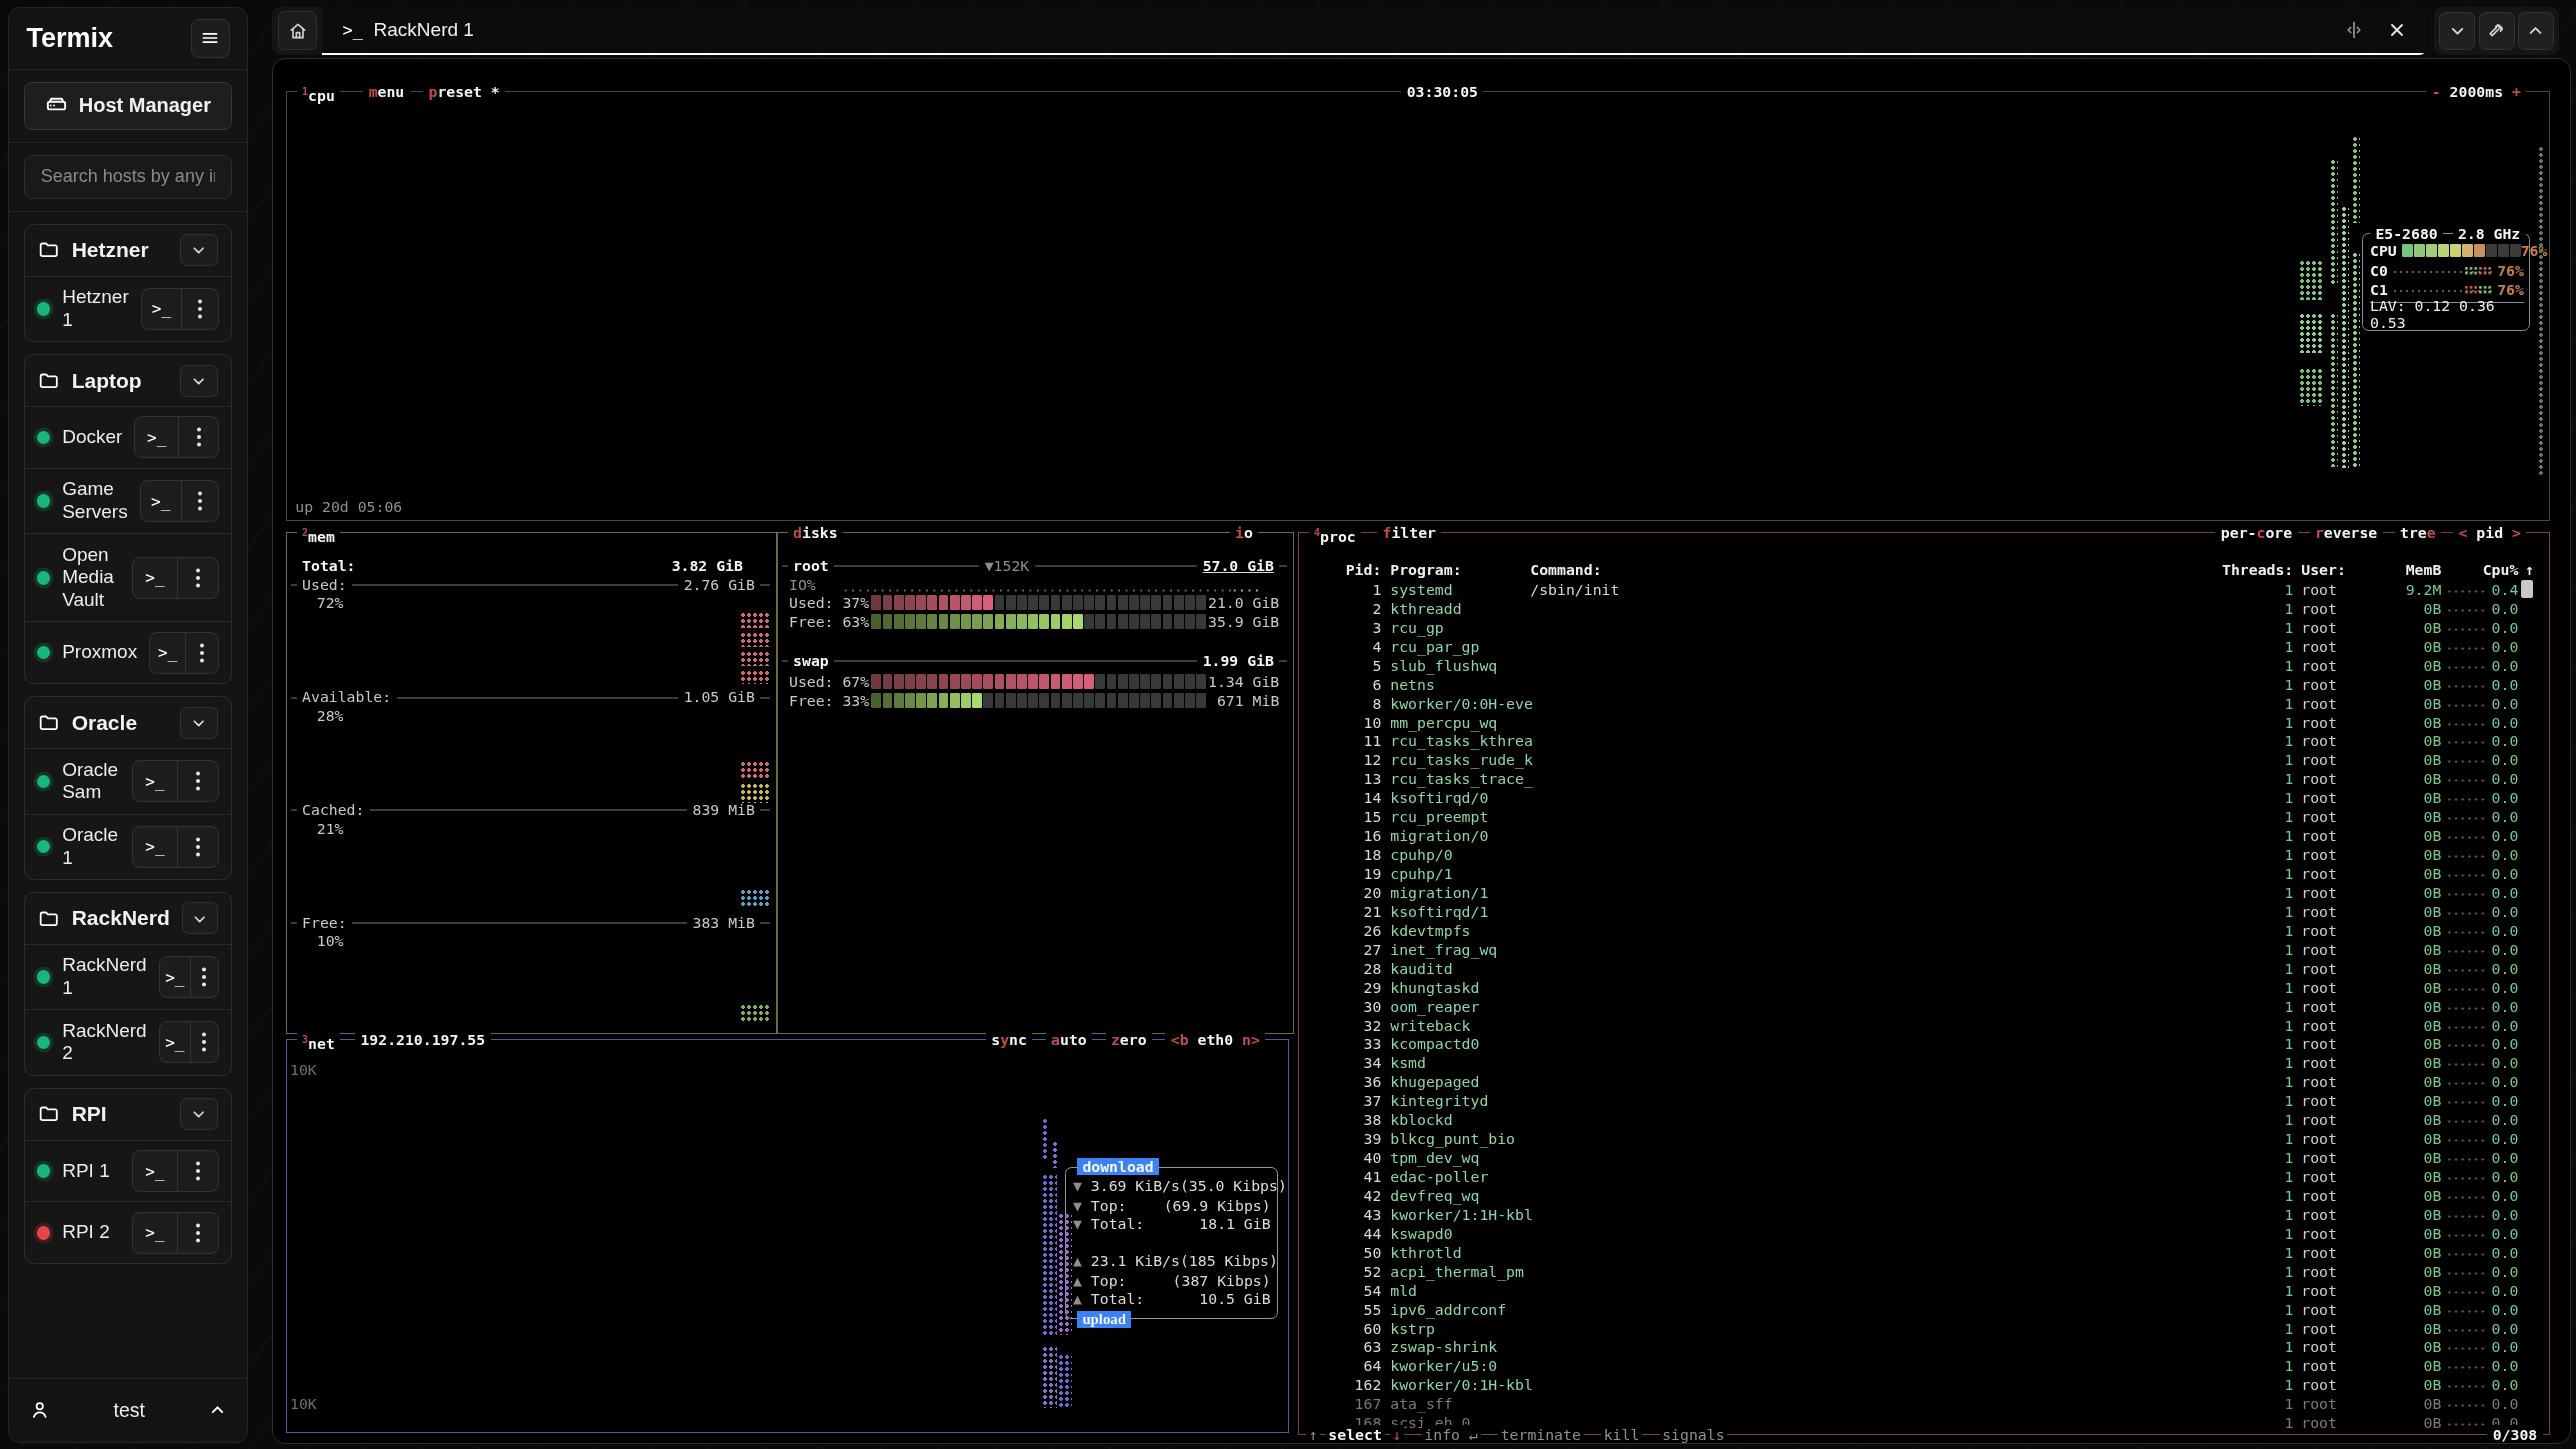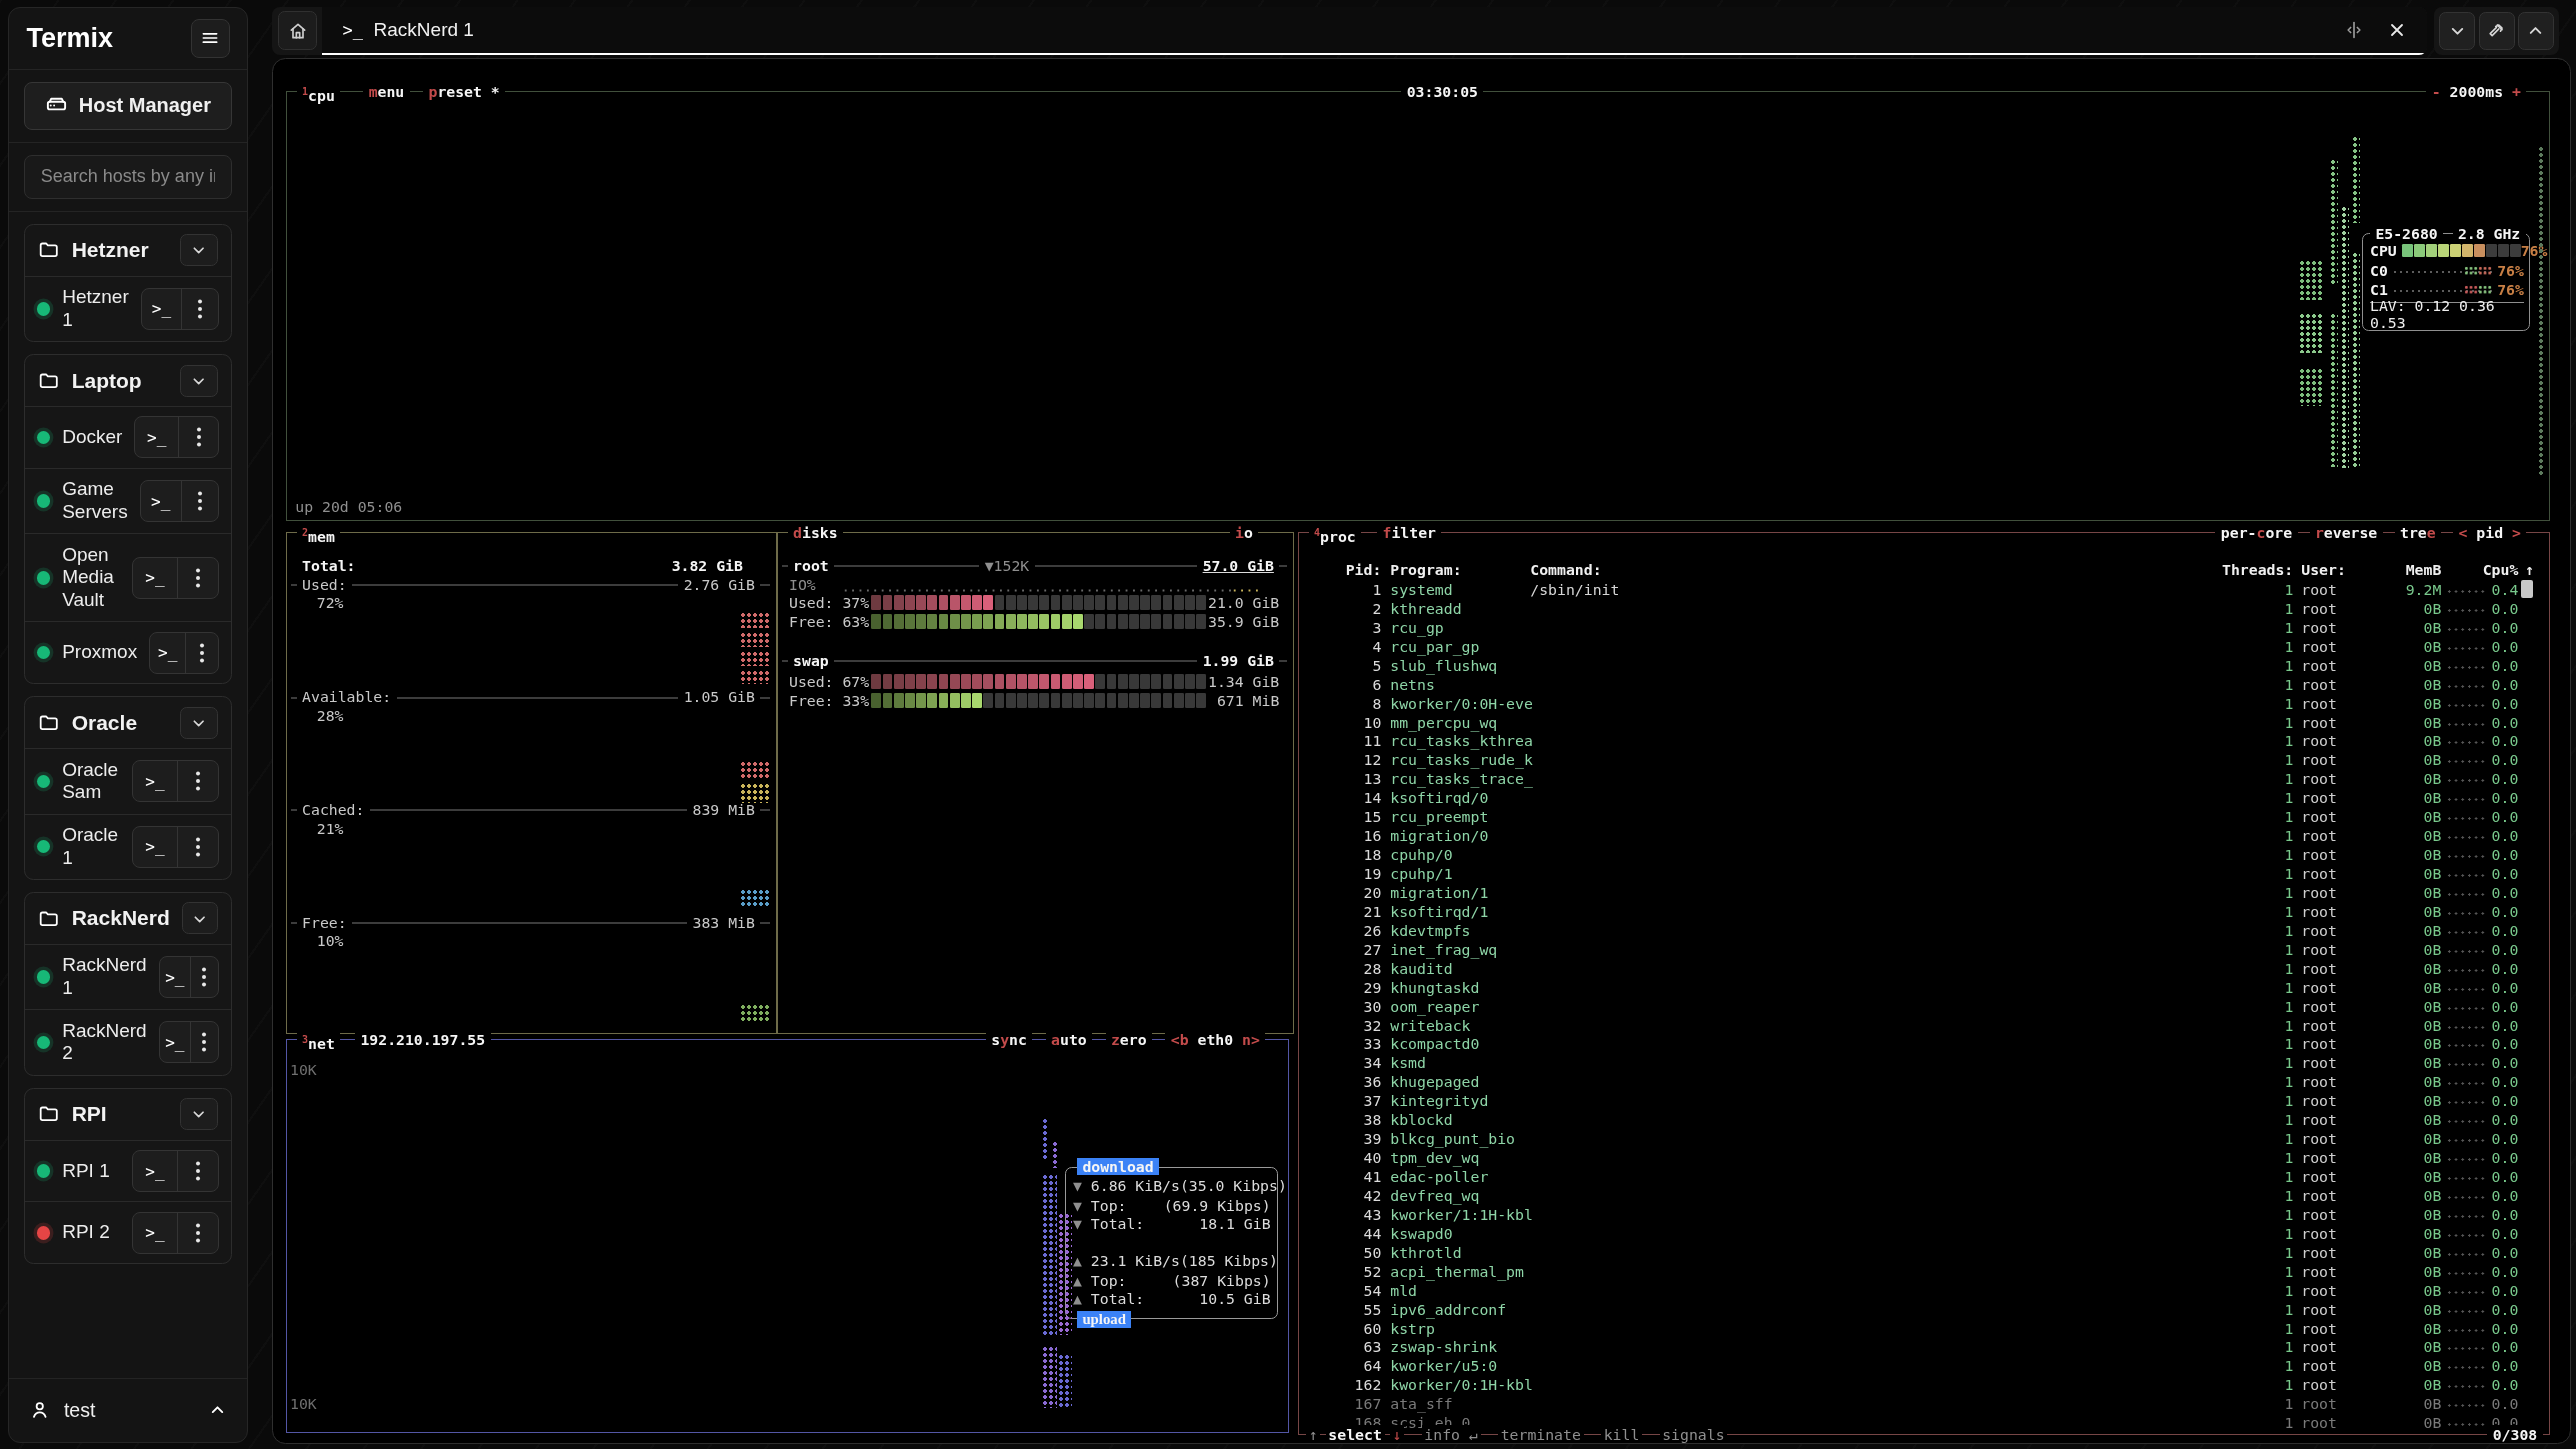--- a/index.html
+++ b/index.html
@@ -41,21 +41,21 @@
   .dot.on  { background:#17b877; box-shadow:0 0 0 3.4px rgba(23,184,119,0.18); }
   .dot.off { background:#e54545; box-shadow:0 0 0 3.4px rgba(229,69,69,0.18); }
   .hname { flex:1; font-size:19px; color:#ededed; line-height:1.2; }
   .hbtns { display:flex; align-items:stretch; background:#1d1d1d; border:1.3px solid #343434; border-radius:8px; height:42px; overflow:hidden; }
   .hterm { width:44px; display:flex; align-items:center; justify-content:center;
     font-family:"DejaVu Sans Mono", monospace; font-size:16px; color:#fff; background:none; border:none; cursor:pointer; }
   .hsep { width:1.3px; background:#343434; }
   .hkebab { width:40px; display:flex; align-items:center; justify-content:center; background:none; border:none; cursor:pointer; }
   .kdots { width:4px; height:4px; border-radius:50%; background:#e8e8e8; box-shadow:0 7.4px 0 #e8e8e8, 0 -7.4px 0 #e8e8e8; }
   .sb-footer { border-top:1.3px solid #242424; height:64px; display:flex; align-items:center; padding:0 20px; gap:13.4px; flex:0 0 auto; }
-  .sb-user { flex:1; font-size:19.5px; color:#f0f0f0; }
+  .sb-user { flex:1; font-size:19.5px; color:#f0f0f0;text-align:center; }
 
   
   .tabstrip { position:absolute; left:272px; top:6.7px; width:2155px; height:48px;
     background:#151515; border-radius:8px; display:flex; align-items:stretch; overflow:hidden; }
   .home-btn { width:39px; margin:4.7px 5.4px 4.7px 6px; background:#1c1c1c; border:1.3px solid #303030; border-radius:6.7px;
     display:flex; align-items:center; justify-content:center; cursor:pointer; flex:0 0 auto; }
   .tab { flex:1; background:#0c0c0c; display:flex; align-items:center; padding:0 20px; gap:10.7px;
     border-bottom:2.7px solid #ffffff; cursor:pointer; }
   .tab-ticon { font-family:"DejaVu Sans Mono", monospace; font-size:17px; color:#fff; }
   .tab-label { font-size:19px; color:#f2f2f2; flex:1; }
@@ -715,21 +715,21 @@
       <span class="chip"><span class="red">z</span><span class="b">ero</span></span>
       <span style="width:13.4px;"></span>
       <span class="chip"><span class="red">&lt;b</span><span class="b"> </span><span class="b">eth0</span><span class="b"> </span><span class="red">n&gt;</span></span>
     </div>
     <div class="tline dim2" style="left:2.7px; top:20px;">10K</div>
     <div class="tline dim2" style="left:2.7px; top:354px;">10K</div>
 
     <div class="dlbox">
       <span class="boxlbl" style="top:-10px;">download</span>
       <span class="boxlbl" style="bottom:-10px;font-family:Liberation Serif, serif;">upload</span>
-      <div class="nrow" style="top:8px;"><span class="dim">▼</span><span> </span><span>6.86 KiB/s</span><span class="val">(35.0 Kibps)</span></div>
+      <div class="nrow" style="top:8px;"><span class="dim">▼</span><span> </span><span>3.69 KiB/s</span><span class="val">(35.0 Kibps)</span></div>
       <div class="nrow" style="top:27.5px;"><span class="dim">▼</span><span> </span><span>Top:</span><span class="val">(69.9 Kibps)</span></div>
       <div class="nrow" style="top:46px;"><span class="dim">▼</span><span> </span><span>Total:</span><span class="val">18.1 GiB</span></div>
       <div class="nrow" style="top:83px;"><span class="dim">▲</span><span> </span><span>23.1 KiB/s</span><span class="val">(185 Kibps)</span></div>
       <div class="nrow" style="top:103px;"><span class="dim">▲</span><span> </span><span>Top:</span><span class="val">(387 Kibps)</span></div>
       <div class="nrow" style="top:121px;"><span class="dim">▲</span><span> </span><span>Total:</span><span class="val">10.5 GiB</span></div>
     </div>
   <div class="dots" style="left: 755px; top: 78px; width: 6.7px; height: 43px; background-image: radial-gradient(rgb(106, 106, 212) 1.6px, transparent 2px); background-size: 6px 6px;"></div>
         <div class="dots" style="left: 765px; top: 101px; width: 5.4px; height: 27px; background-image: radial-gradient(rgb(138, 106, 212) 1.6px, transparent 2px); background-size: 6px 6px;"></div>
         <div class="dots" style="left: 755px; top: 134px; width: 14.8px; height: 161px; background-image: radial-gradient(rgb(106, 106, 212) 1.6px, transparent 2px); background-size: 6px 6px;"></div>
         <div class="dots" style="left: 771px; top: 173px; width: 13.4px; height: 122px; background-image: radial-gradient(rgb(154, 106, 212) 1.6px, transparent 2px); background-size: 6px 6px;"></div>

